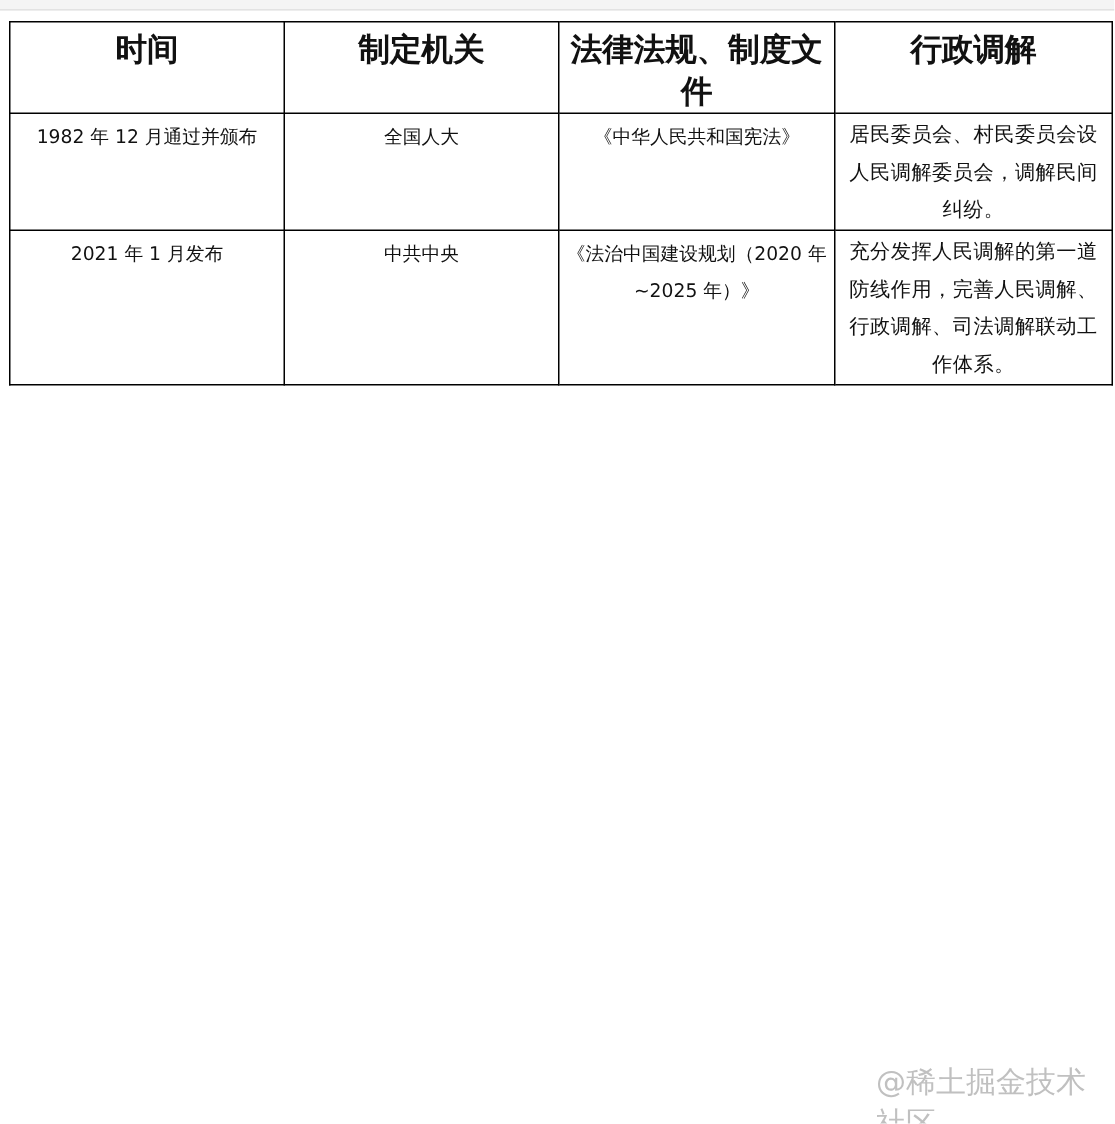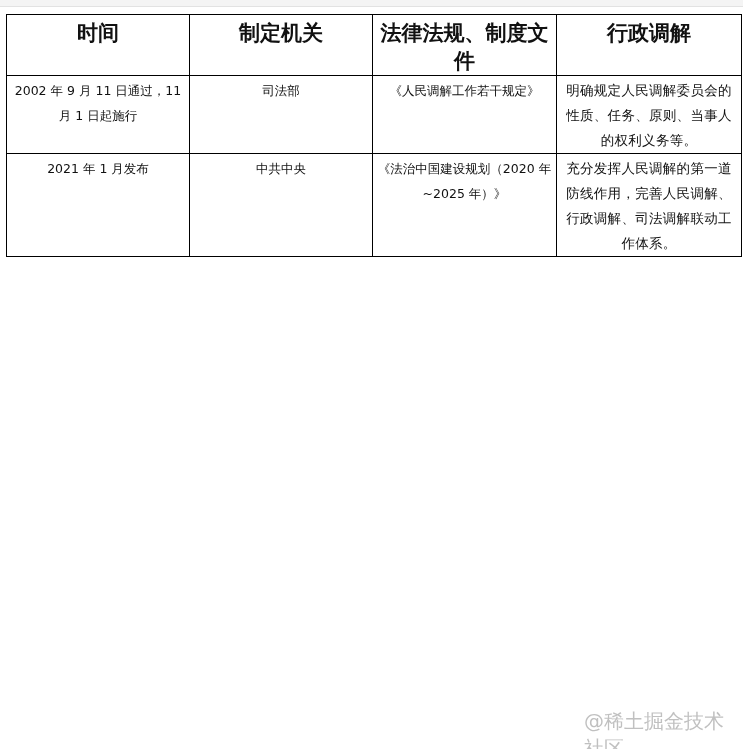--- a/index.html
+++ b/index.html
@@ -29,24 +29,24 @@
   <thead>
     <tr>
       <th>时间</th>
       <th>制定机关</th>
       <th>法律法规、制度文件</th>
       <th>行政调解</th>
     </tr>
   </thead>
   <tbody>
     <tr style="height:77px">
-      <td class="c">2002 年 9 月 11 日通过，11 月 1 日起施行</td>
-      <td class="c">司法部</td>
-      <td class="c">《人民调解工作若干规定》</td>
-      <td class="content">明确规定人民调解委员会的性质、任务、原则、当事人的权利义务等。</td>
+      <td class="c">1982 年 12 月通过并颁布</td>
+      <td class="c">全国人大</td>
+      <td class="c">《中华人民共和国宪法》</td>
+      <td class="content">居民委员会、村民委员会设人民调解委员会，调解民间纠纷。</td>
     </tr>
     <tr style="height:101px">
       <td class="c">2021 年 1 月发布</td>
       <td class="c">中共中央</td>
       <td class="c">《法治中国建设规划（2020 年~2025 年）》</td>
       <td class="content">充分发挥人民调解的第一道防线作用，完善人民调解、行政调解、司法调解联动工作体系。</td>
     </tr>
   </tbody>
 </table>
 

